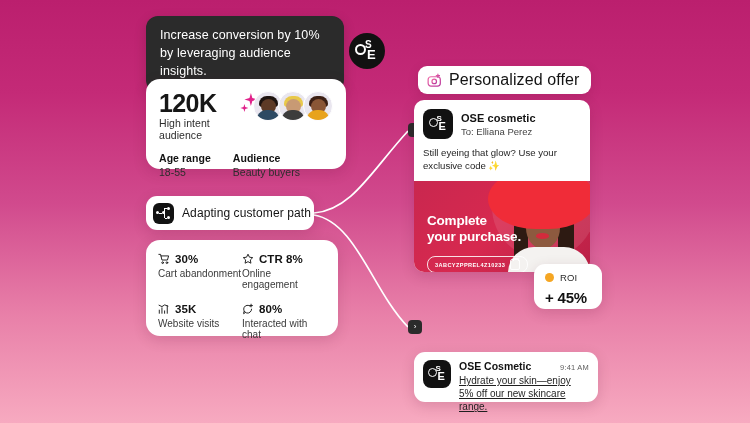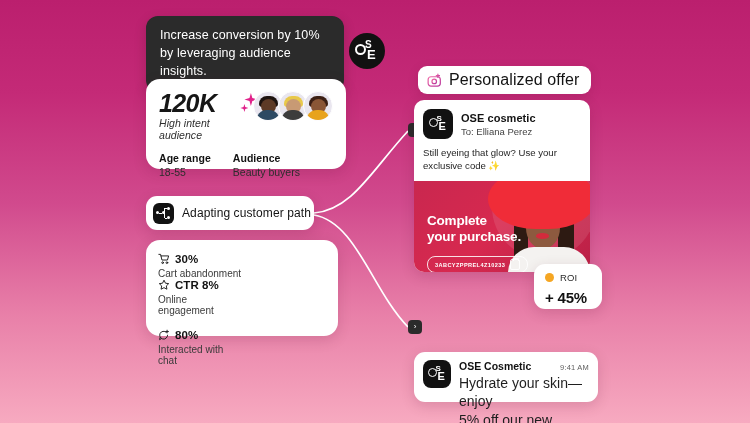--- a/index.html
+++ b/index.html
@@ -99,21 +99,20 @@
   .audience-card {
     left: 146px;
     top: 79px;
     width: 200px;
     height: 90px;
     padding: 11px 13px 0 13px;
   }
   .aud-top {
     display: flex;
     align-items: flex-start;
-    font-style: italic;
   }
   .aud-num {
     font-size: 25px;
     font-weight: bold;
     color: #161616;
     letter-spacing: -0.6px;
     line-height: 26px;
   }
   .aud-sub {
     font-size: 10.5px;
@@ -239,21 +238,20 @@
   
   .stats-card {
     left: 146px;
     top: 240px;
     width: 192px;
     height: 96px;
     padding: 13px 12px 0 12px;
   }
   .stat-row {
     display: flex;
-    flex-direction: column;
   }
   .stat-row + .stat-row { margin-top: 13px; }
   .stat {
     width: 50%;
     box-sizing: border-box;
   }
   .stat-head {
     display: flex;
     align-items: center;
   }
@@ -551,24 +549,25 @@
     font-weight: bold;
     color: #121212;
   }
   .sms-time {
     font-size: 7.5px;
     color: #5d5d5d;
     margin-left: auto;
     letter-spacing: .2px;
   }
   .sms-text {
-    font-size: 14px;
+    font-size: 10px;
     color: #1f1f1f;
     line-height: 1.32;
     margin-top: 2px;
+    text-decoration: underline;
   }
   .sms-card .brand-tile { width: 28px; height: 28px; }
 
   .chip-ico { width: 15px; height: 15px; flex: 0 0 auto; }
   .chip-ico svg { display: block; }
 </style>
 </head>
 <body>
 
 <div class="stage">
@@ -669,20 +668,32 @@
           </span>
           <span class="stat-val">CTR 8%</span>
         </div>
         <div class="stat-sub">Online engagement</div>
       </div>
     </div>
     <div class="stat-row">
       <div class="stat">
         <div class="stat-head">
           <span class="stat-ico">
+            <svg viewBox="0 0 14 14" width="12" height="12" fill="none" stroke="#1a1a1a" stroke-width="1.1" stroke-linecap="round">
+              <path d="M1.5 12V8.3M4.6 12V5.6M7.7 12V9.2M10.8 12V3.4"></path>
+                <path d="M1.2 2.6l3.4 1.6 3.2-2 3.8 1.4"></path>
+            </svg>
+          </span>
+          <span class="stat-val">35K</span>
+        </div>
+        <div class="stat-sub">Website visits</div>
+      </div>
+      <div class="stat">
+        <div class="stat-head">
+          <span class="stat-ico">
             <svg viewBox="0 0 14 14" width="12" height="12" fill="none" stroke="#1a1a1a" stroke-width="1.1" stroke-linecap="round" stroke-linejoin="round">
               <path d="M11.2 7.2a4.6 4.6 0 1 1-1.6-3.5"></path>
                 <path d="M3.6 11.3l-1.7 1.2.3-2.3"></path>
                 <path d="M10.6 1.4v3.2M9 3h3.2"></path>
             </svg>
           </span>
           <span class="stat-val">80%</span>
         </div>
         <div class="stat-sub">Interacted with chat</div>
       </div>

